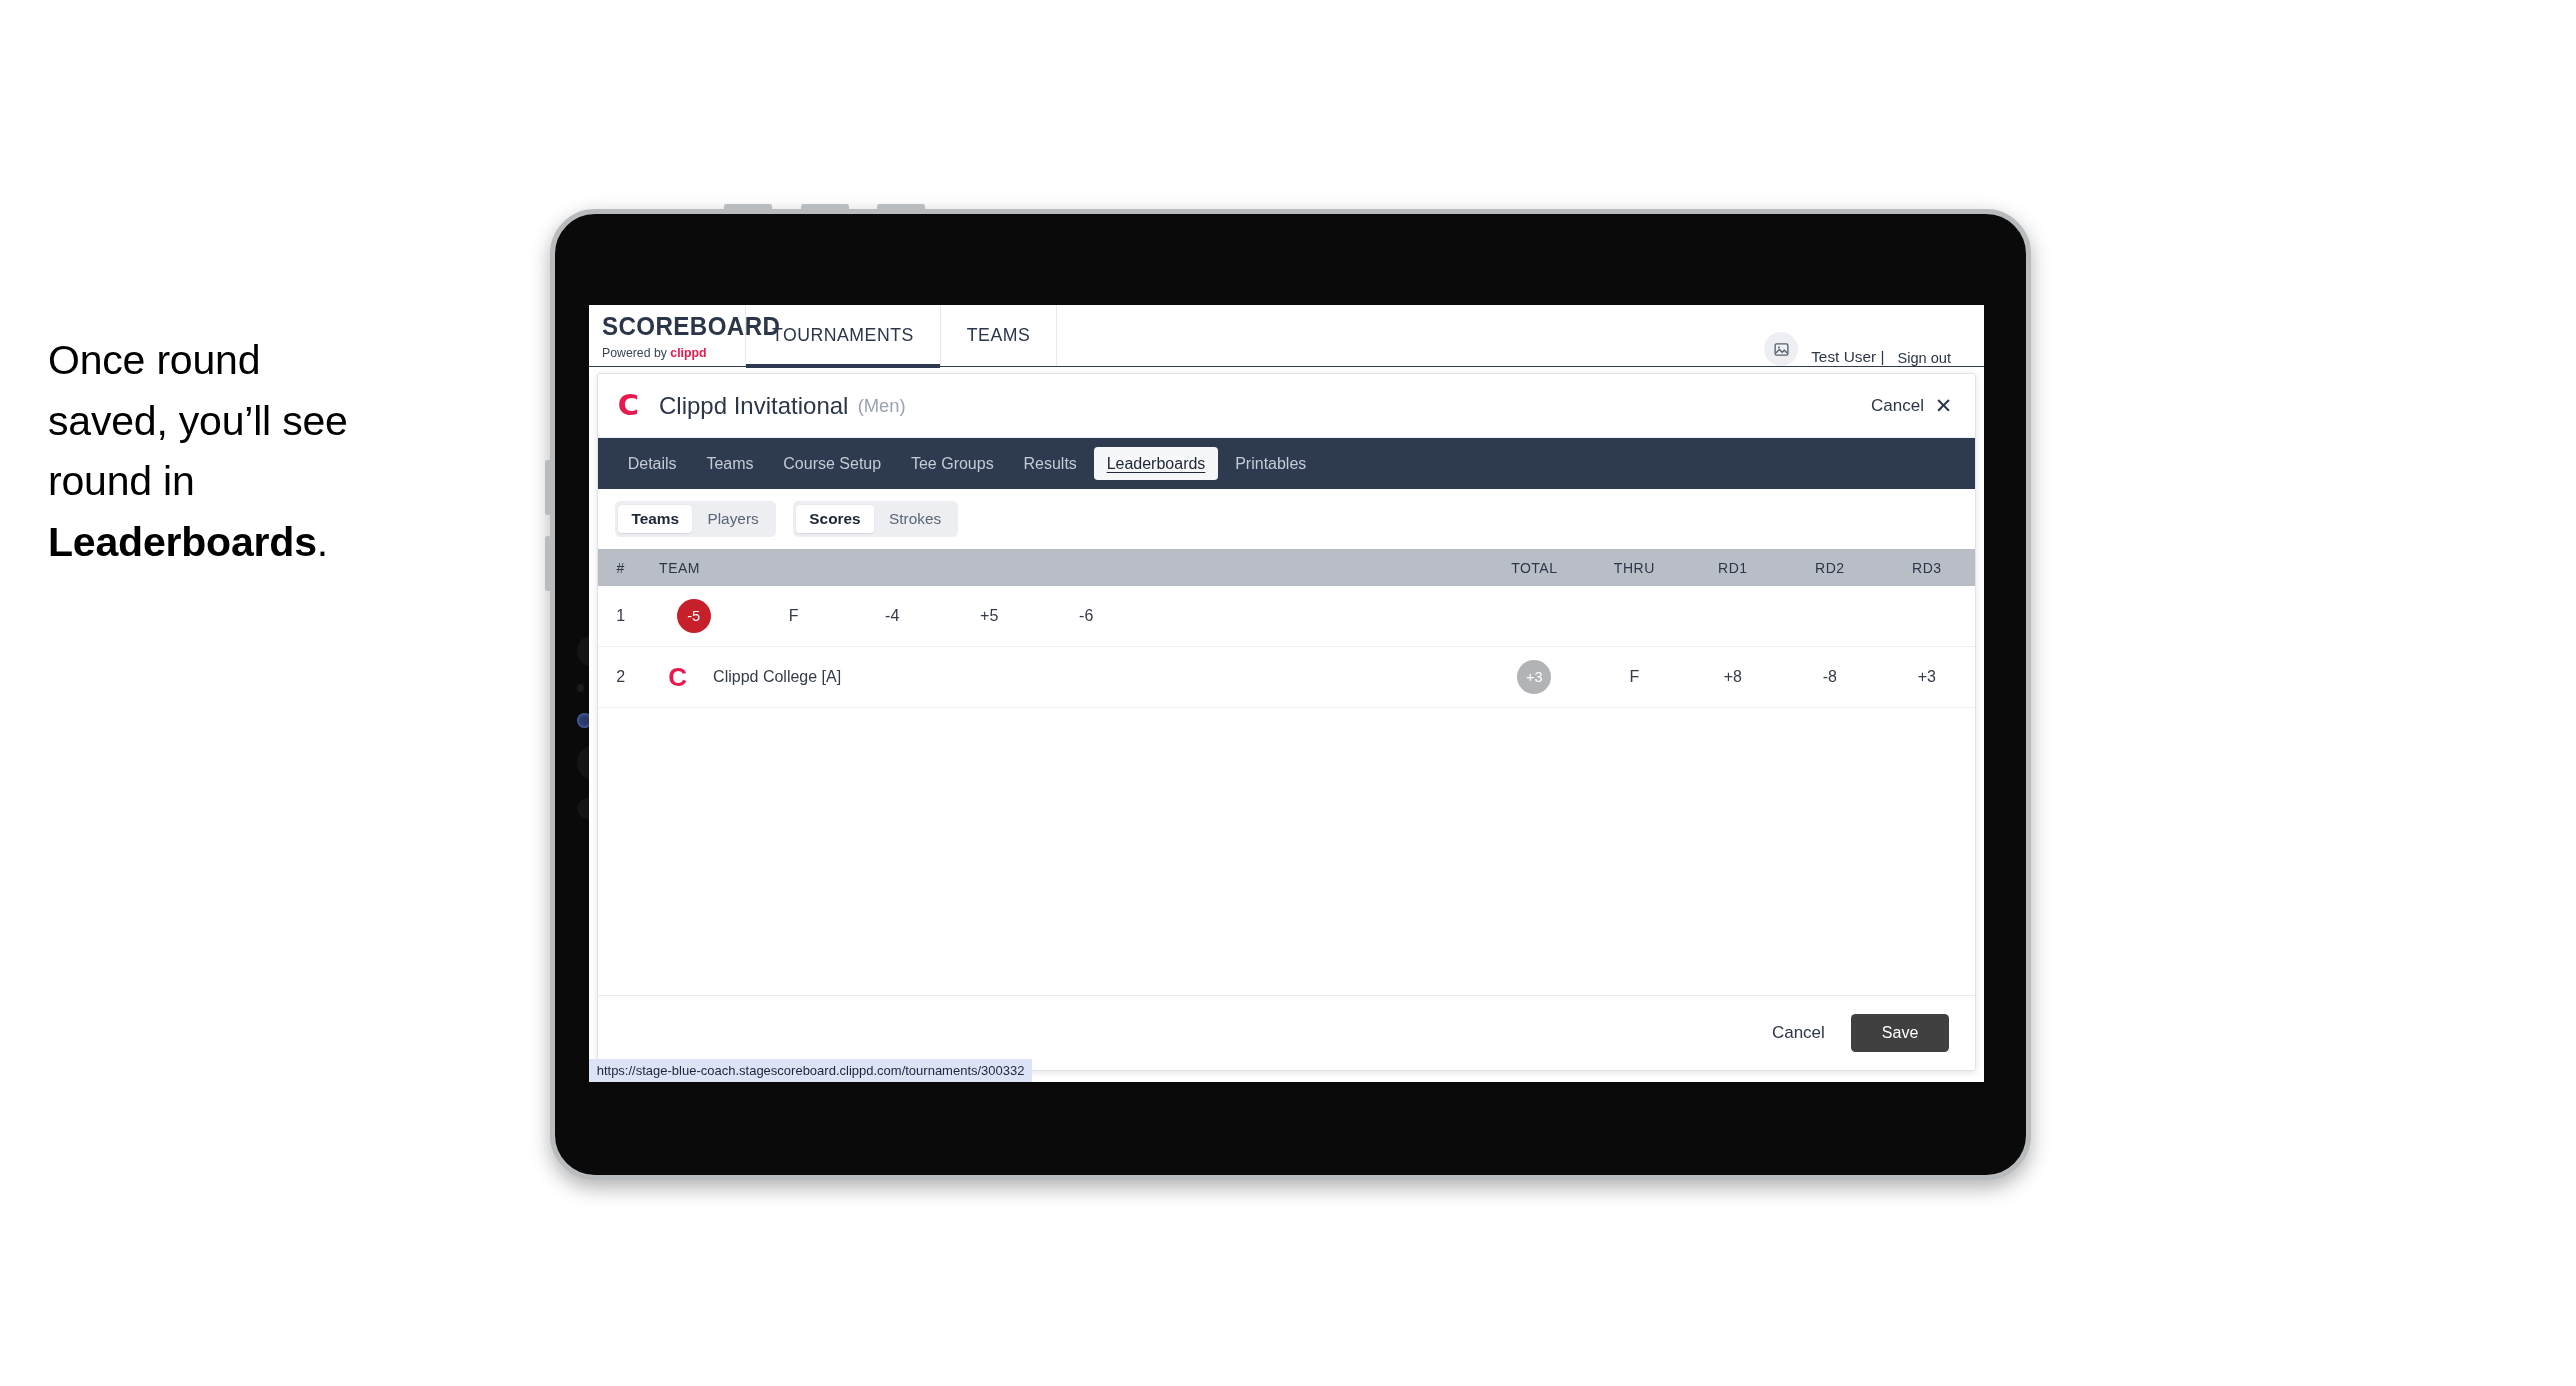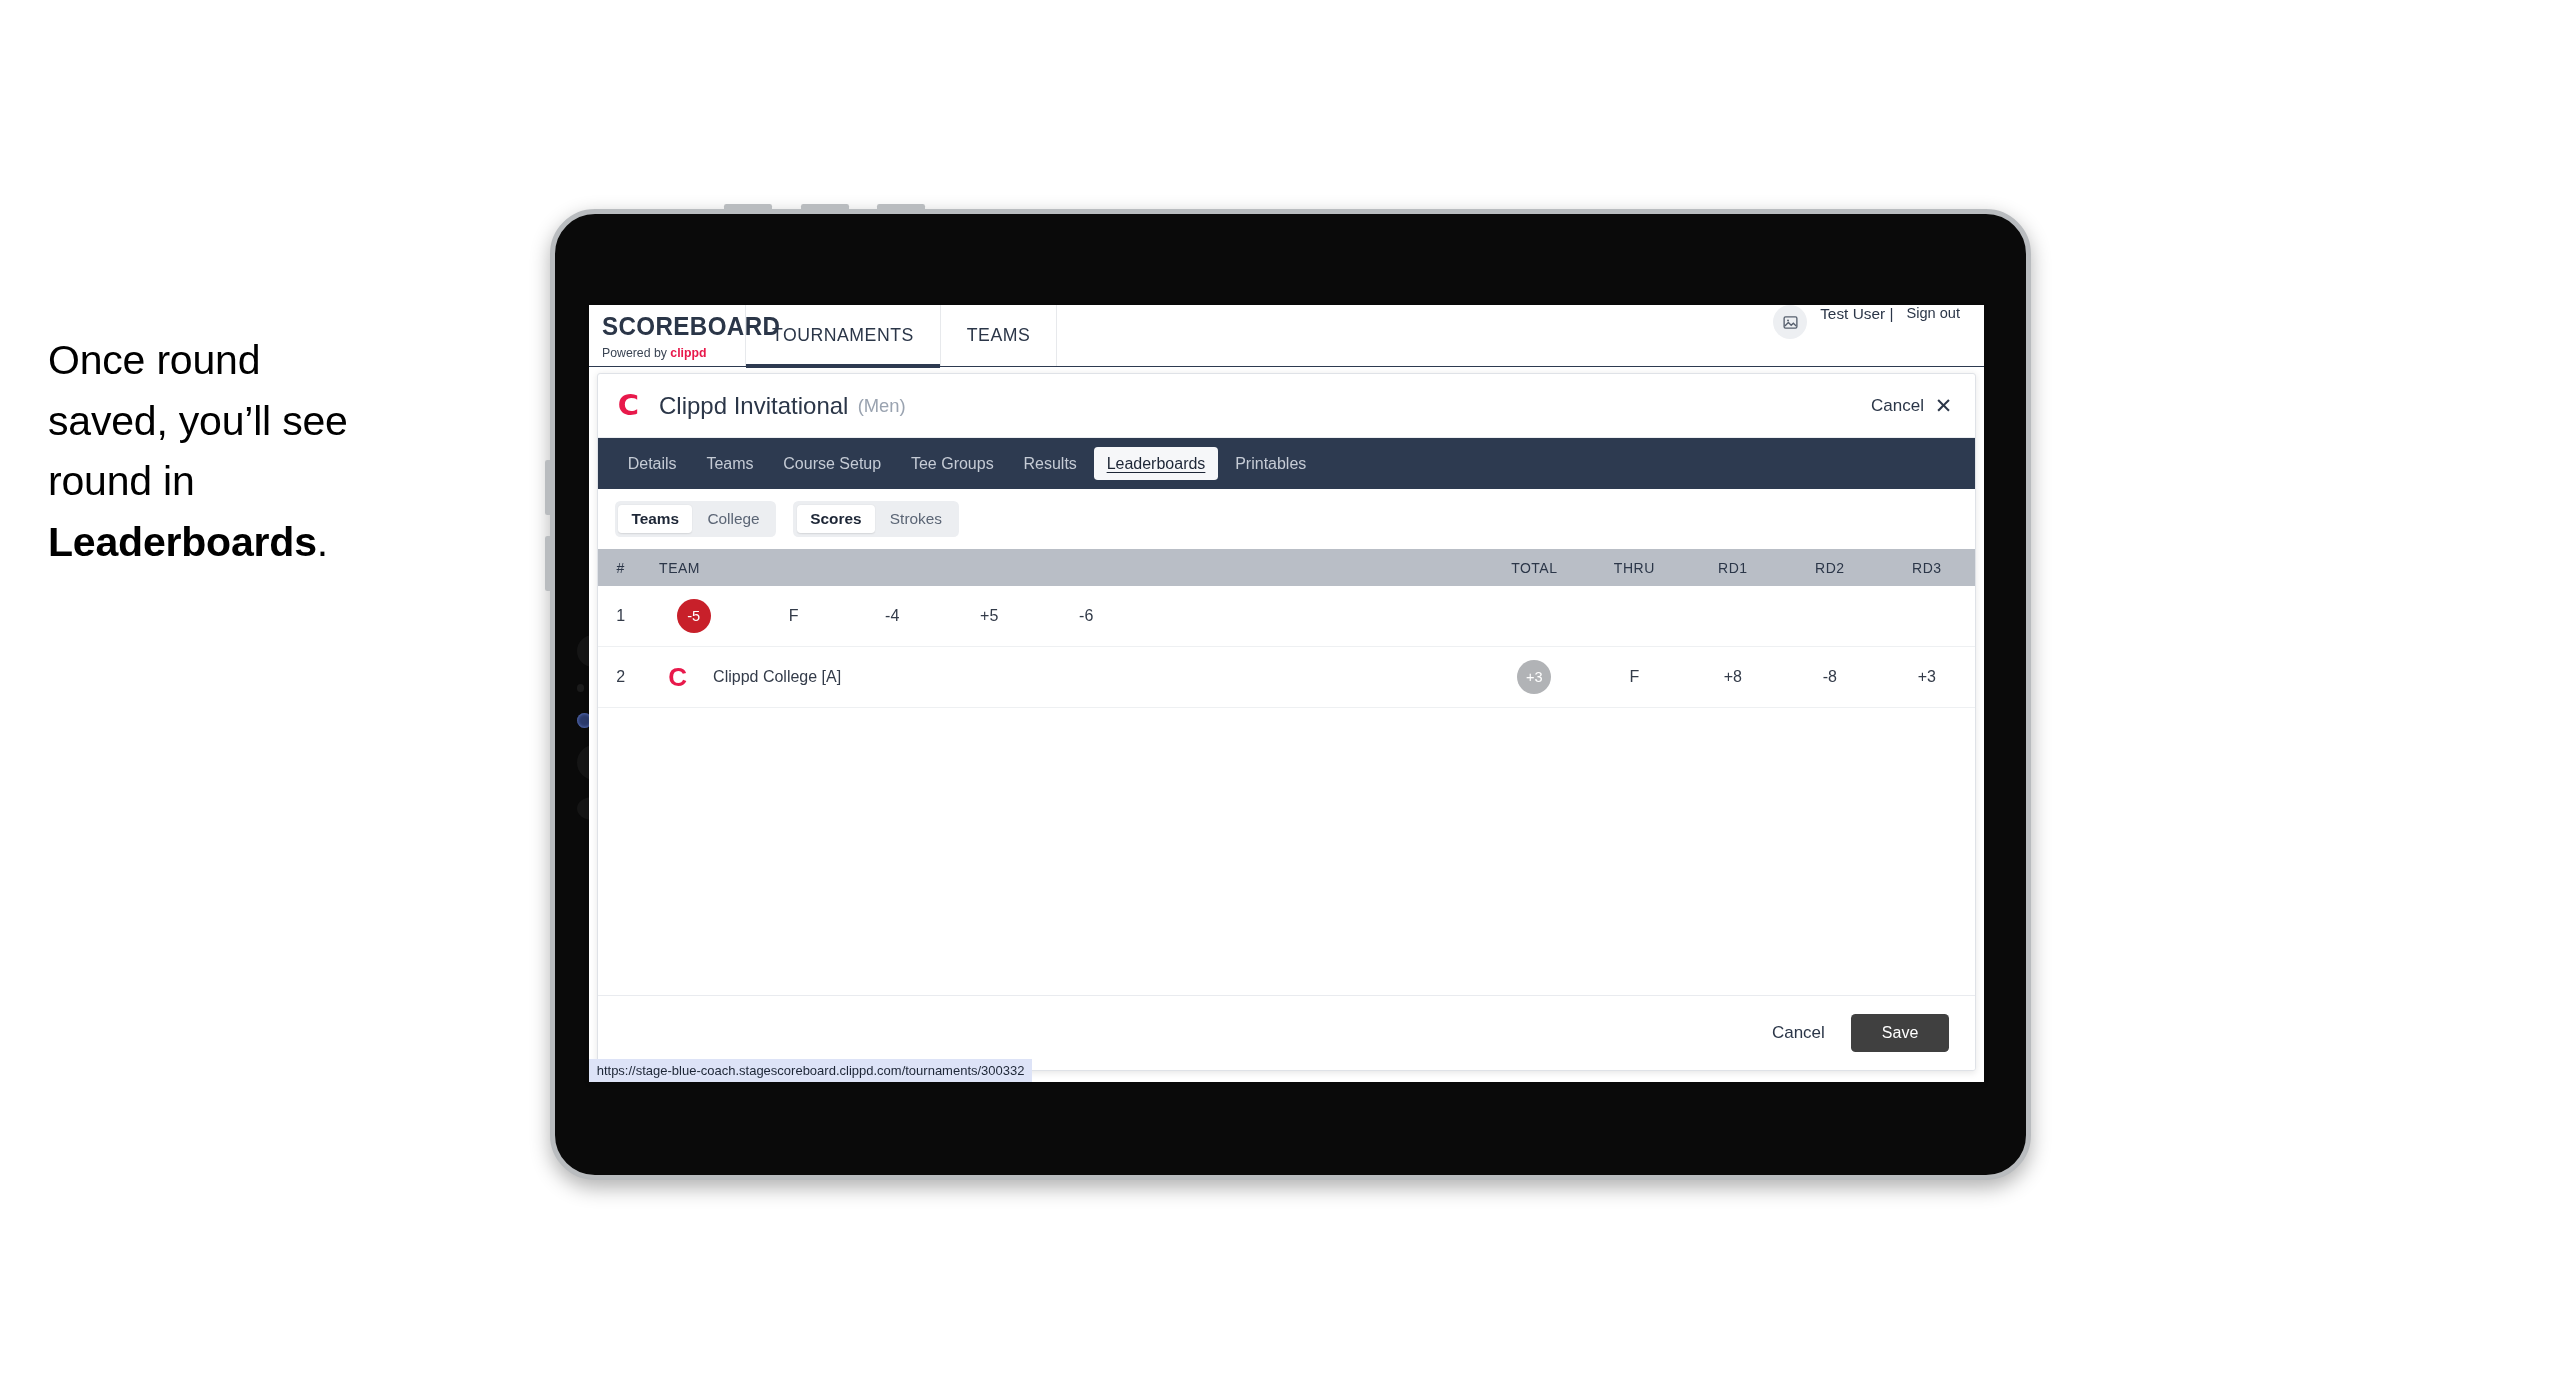--- a/index.html
+++ b/index.html
@@ -62,21 +62,21 @@
   .topnav{
     display:flex; align-items:center; padding:0 26px; font-size:17.7px;
     color:#2b3648; letter-spacing:0.5px; border-right:0.8px solid #e7e9ec;
     position:relative; cursor:pointer;
   }
   .topnav.active::after{
     content:""; position:absolute; left:0; right:0; bottom:-1.5px; height:3.8px;
     background:#2d3a50;
   }
   #topbar-spacer{flex:1;}
-  #user-area{display:flex;align-items:flex-start;gap:13px;padding-right:24px;}
+  #user-area{display:flex;align-items:flex-end;gap:13px;padding-right:33px;}
   #avatar{
     width:34px;height:34px;border-radius:50%;background:#edeff2;
     display:flex;align-items:center;justify-content:center;color:#57606e;
   }
   #username{font-size:15.4px;color:#2b3648;}
   #signout{font-size:14.6px;color:#2b3648;cursor:pointer;}
 
   
   #sheet{
     position:absolute; left:7.7px; right:7.7px; top:68px; bottom:10.7px;
@@ -260,21 +260,21 @@
       <div class="tab"><span>Course Setup</span></div>
       <div class="tab"><span>Tee Groups</span></div>
       <div class="tab"><span>Results</span></div>
       <div class="tab active"><span>Leaderboards</span></div>
       <div class="tab"><span>Printables</span></div>
     </div>
 
     <div id="filters">
       <div class="pillgroup">
         <div class="pill active"><span>Teams</span></div>
-        <div class="pill"><span>College</span></div>
+        <div class="pill"><span>Players</span></div>
       </div>
       <div class="pillgroup">
         <div class="pill active"><span>Scores</span></div>
         <div class="pill"><span>Strokes</span></div>
       </div>
     </div>
 
     <div id="tablewrap">
 
       <div id="thead" class="trow">

